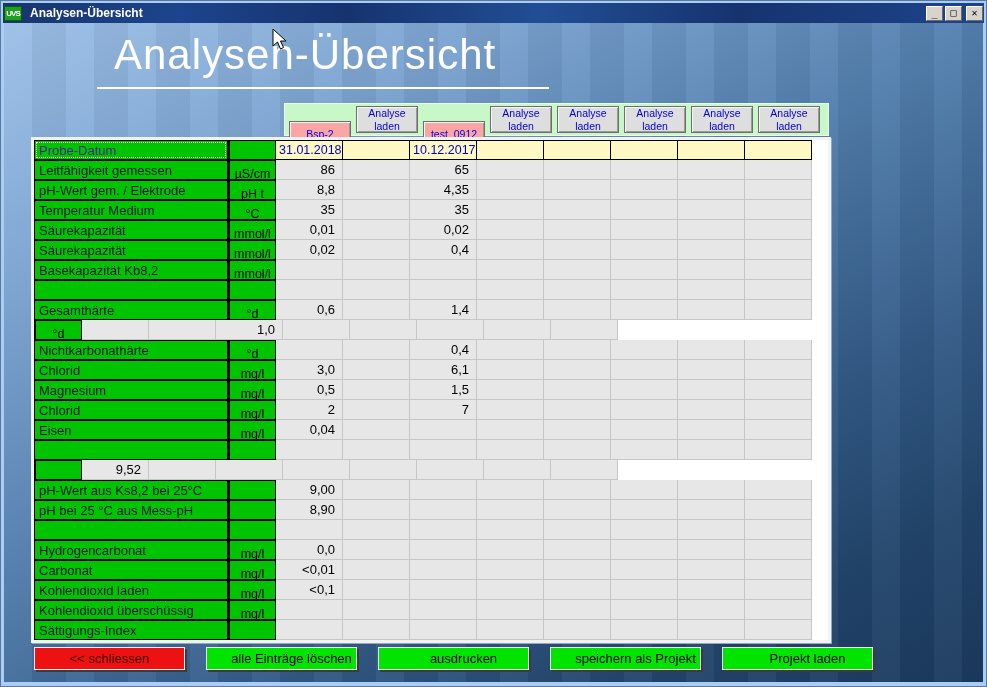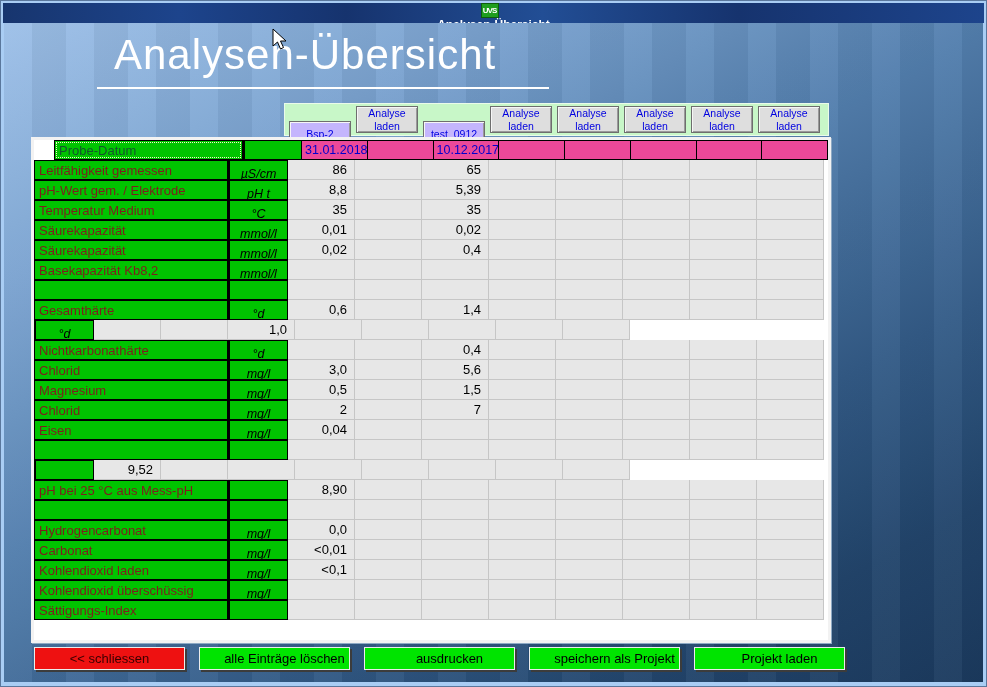--- a/index.html
+++ b/index.html
@@ -6,21 +6,21 @@
   html,body { width:987px; height:687px; font-family:"Liberation Sans",sans-serif; }
   .window {
     position:relative; width:987px; height:687px; overflow:hidden;
     background:#a9cdf4;
     border:1px solid #5a779c;
   }
   
   .titlebar {
     position:absolute; left:2px; top:2px; right:2px; height:20px;
     background:linear-gradient(90deg,#17356e 0%,#1d448c 18%,#16336e 35%,#224e95 55%,#16336e 75%,#1d448c 100%);
-    display:flex; align-items:center; padding:0 1px;flex-direction:column;
+    display:flex; align-items:center; padding:0 1px;
   }
   .app-icon {
     width:18px; height:15px; background:#1f9e1f; border:1px solid #0c5c0c;
     color:#fff; font-size:8px; font-weight:bold; line-height:13px; text-align:center;
     letter-spacing:-1px; margin-right:8px; flex:0 0 auto;
   }
   .titlebar-text { color:#ffffff; font-size:12px; font-weight:bold; flex:1 1 auto; }
   .winbtns { display:flex; gap:2px; }
   .winbtn {
     width:17px; height:15px; background:#d8d4cc;
@@ -50,49 +50,49 @@
     display:flex; align-items:center; padding-left:4px; gap:5px;
   }
   .col-btn {
     width:62px; height:27px; flex:0 0 auto;
     border:1px solid #6e6e6e;
     box-shadow:inset 1px 1px 0 #f6f6f6, inset -1px -1px 0 #9a9a9a;
     color:#0000e0; font-size:10.5px; line-height:1.15; text-align:center;
     display:flex; align-items:center; justify-content:center; cursor:pointer;
     white-space:pre-line;
   }
-  .col-btn.loaded { background:#c4b5fd;margin-top:30px; }
+  .col-btn.loaded { background:#fca5a5;margin-top:30px; }
   .col-btn.empty  { background:#dedede; }
   
   .table-wrap {
     position:absolute; left:27px; top:114px; width:800px; height:506px;
     background:#ffffff; border:3px solid #f2f2f2; box-shadow:1px 1px 0 #8ea9c4;
   }
   .t-row { display:flex; height:20px; }
   .cell { height:20px; overflow:hidden; white-space:nowrap; }
   .c-label {
     width:194px; background:#00c400; border:1px solid #000;
-    font-size:13px; color:#7f1d1d; padding:2px 0 0 4px;
+    font-size:13px; color:#0f172a; padding:2px 0 0 4px;
   }
   .c-unit {
-    width:60px; background:#00c400; border:1px solid #000; border-left-width:2px;
-    font-size:12.5px; color:#000; text-align:center; padding-top:6px;font-style:italic;
+    width:48px; background:#00c400; border:1px solid #000; border-left-width:2px;
+    font-size:12.5px; color:#000; text-align:center; padding-top:6px;
   }
   .c-data {
     width:67px; background:#e7e7e7;
     border-right:1px solid #c6c6c6; border-bottom:1px solid #c6c6c6;
     font-size:13px; color:#000; text-align:right; padding:2px 7px 0 0;
   }
-  .row-date .c-label { color:#14532d; outline:1px dotted #f5f5c8; outline-offset:-3px;margin-left:20px; }
+  .row-date .c-label { color:#4c1d95; outline:1px dotted #f5f5c8; outline-offset:-3px; }
   .row-date .c-data {
-    background:#ec4899; border:1px solid #000; border-left:none;
+    background:#fef9c3; border:1px solid #000; border-left:none;
     color:#0000cd; text-align:left; padding:2px 12px 0 3px; font-size:12.5px;
   }
   
-  .footer { position:absolute; left:30px; top:624px; display:flex; gap:14px; }
+  .footer { position:absolute; left:30px; top:624px; display:flex; gap:21px; }
   .f-btn {
     width:151px; height:23px;
     border:1px solid #ececec; box-shadow:2px 2px 0 #3c3c3c;
     font-size:13px; color:#000; text-align:center; padding-top:3px; cursor:pointer;
   }
   .f-btn.red { background:#ee1111; color:#3a0000; }
   .f-btn.green { background:#00e400;padding-left:20px; }
   
   .cursor { position:absolute; left:268px; top:5px; width:17px; height:24px; z-index:50; }
 </style>
@@ -155,21 +155,21 @@
           <div class="cell c-data"></div>
           <div class="cell c-data"></div>
           <div class="cell c-data"></div>
           <div class="cell c-data"></div>
         </div>
         <div class="t-row">
           <div class="cell c-label">pH-Wert gem. / Elektrode</div>
           <div class="cell c-unit">pH t</div>
           <div class="cell c-data">8,8</div>
           <div class="cell c-data"></div>
-          <div class="cell c-data">5,39</div>
+          <div class="cell c-data">4,35</div>
           <div class="cell c-data"></div>
           <div class="cell c-data"></div>
           <div class="cell c-data"></div>
           <div class="cell c-data"></div>
           <div class="cell c-data"></div>
         </div>
         <div class="t-row">
           <div class="cell c-label">Temperatur Medium</div>
           <div class="cell c-unit">°C</div>
           <div class="cell c-data">35</div>
@@ -262,21 +262,21 @@
           <div class="cell c-data"></div>
           <div class="cell c-data"></div>
           <div class="cell c-data"></div>
           <div class="cell c-data"></div>
         </div>
         <div class="t-row">
           <div class="cell c-label">Chlorid</div>
           <div class="cell c-unit">mg/l</div>
           <div class="cell c-data">3,0</div>
           <div class="cell c-data"></div>
-          <div class="cell c-data">5,6</div>
+          <div class="cell c-data">6,1</div>
           <div class="cell c-data"></div>
           <div class="cell c-data"></div>
           <div class="cell c-data"></div>
           <div class="cell c-data"></div>
           <div class="cell c-data"></div>
         </div>
         <div class="t-row">
           <div class="cell c-label">Magnesium</div>
           <div class="cell c-unit">mg/l</div>
           <div class="cell c-data">0,5</div>
@@ -320,20 +320,32 @@
           <div class="cell c-data"></div>
           <div class="cell c-data"></div>
           <div class="cell c-data"></div>
           <div class="cell c-data"></div>
           <div class="cell c-data"></div>
           <div class="cell c-data"></div>
         </div>
         <div class="t-row">
           <div class="cell c-unit"></div>
           <div class="cell c-data">9,52</div>
+          <div class="cell c-data"></div>
+          <div class="cell c-data"></div>
+          <div class="cell c-data"></div>
+          <div class="cell c-data"></div>
+          <div class="cell c-data"></div>
+          <div class="cell c-data"></div>
+          <div class="cell c-data"></div>
+        </div>
+        <div class="t-row">
+          <div class="cell c-label">pH-Wert aus  Ks8,2    bei 25°C</div>
+          <div class="cell c-unit"></div>
+          <div class="cell c-data">9,00</div>
           <div class="cell c-data"></div>
           <div class="cell c-data"></div>
           <div class="cell c-data"></div>
           <div class="cell c-data"></div>
           <div class="cell c-data"></div>
           <div class="cell c-data"></div>
           <div class="cell c-data"></div>
         </div>
         <div class="t-row">
           <div class="cell c-label">pH bei 25 °C  aus Mess-pH</div>

